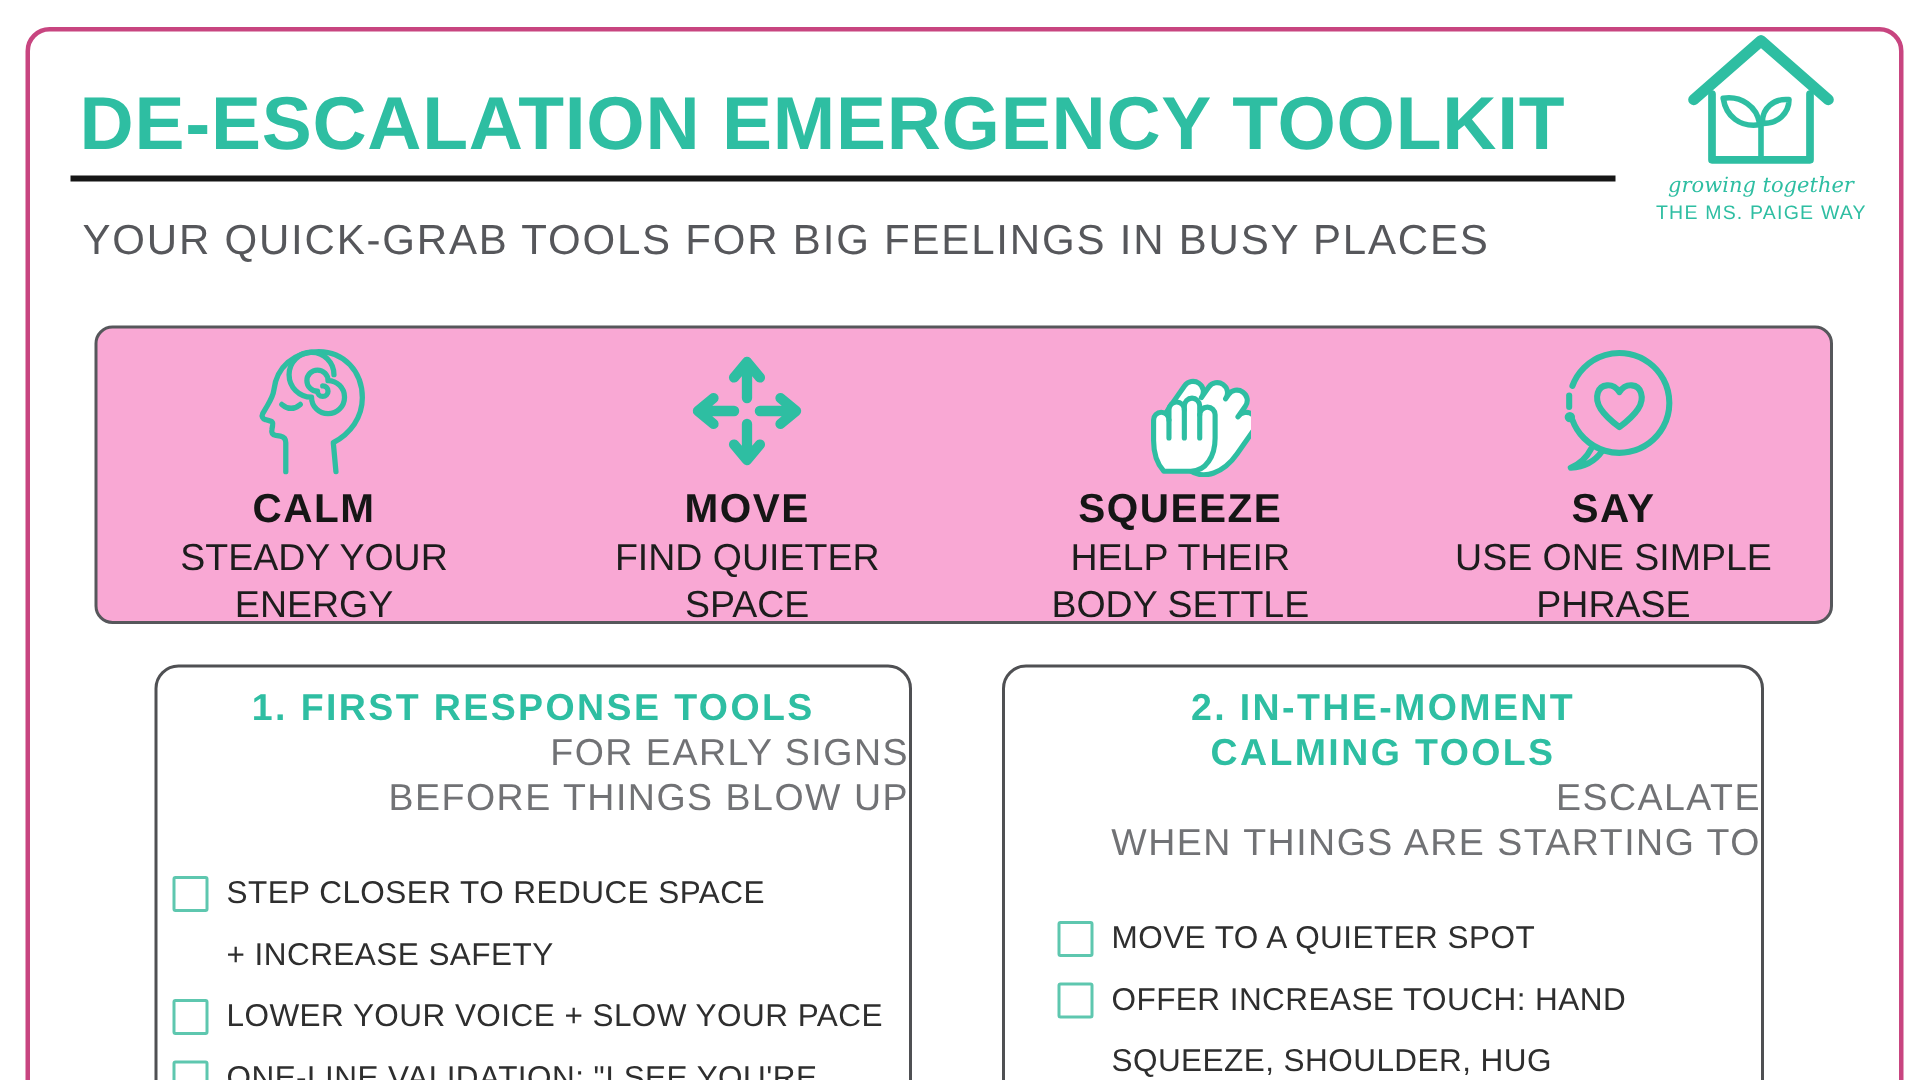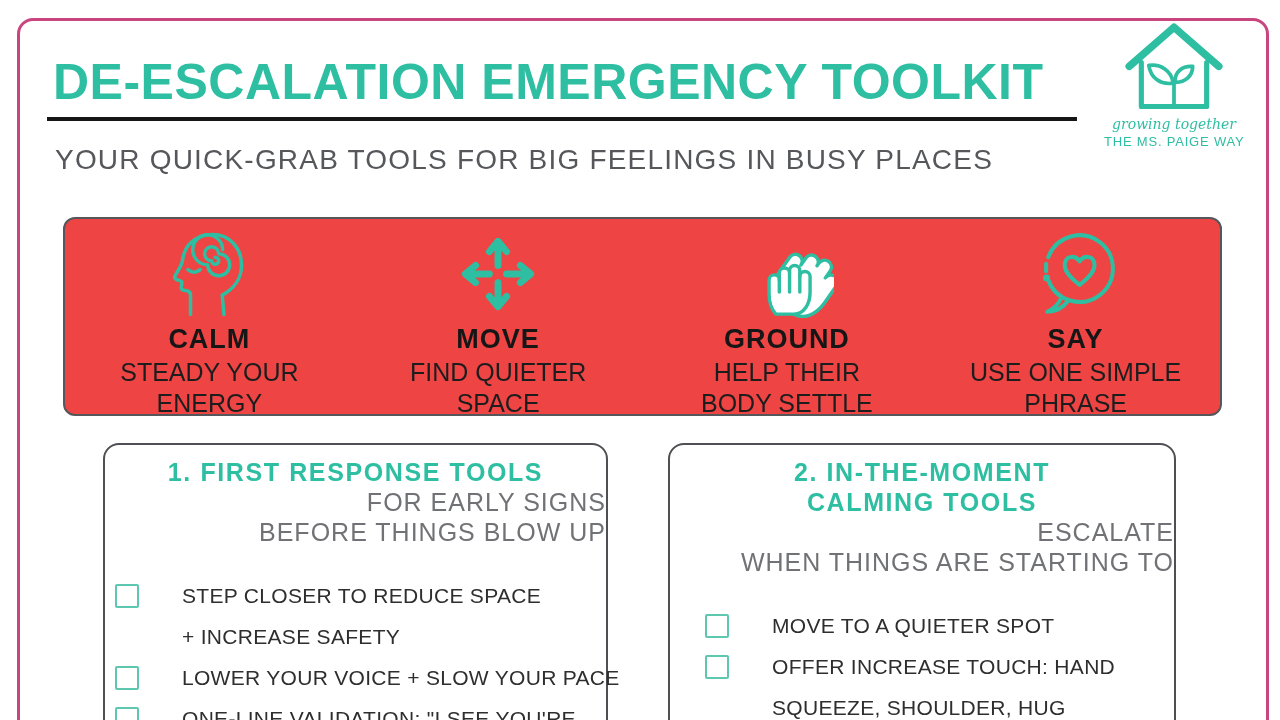--- a/index.html
+++ b/index.html
@@ -15,39 +15,39 @@
                    letter-spacing:1.2px; white-space:nowrap; }
 
   
   .logo { position:absolute; left:1104px; top:16px; width:140px; text-align:center; }
   .logo-script { font-family:"DejaVu Serif", serif; font-style:italic; font-size:14px;
                  color:#2EBEA2; margin-top:2px; }
   .logo-brand { font-size:13px; color:#2EBEA2; letter-spacing:0.8px; margin-top:2px; white-space:nowrap; }
 
   
   .pillars { position:absolute; left:63px; top:217px; width:1159px; height:199px;
-             border:2px solid #56575B; border-radius:12px; background:#ef4444;
+             border:2px solid #56575B; border-radius:12px; background:#f9a8d4;
              display:flex; box-sizing:border-box; }
   .pillar { flex:1; text-align:center; padding-top:8px; }
   .pillar-icon-wrap { height:94px; display:flex; align-items:center; justify-content:center; }
   .pillar-label { font-size:27px; font-weight:700; color:#161616; letter-spacing:1px; margin-top:3px; }
   .pillar-desc { font-size:25px; color:#1d1d1d; line-height:31px; max-width:216px; margin:2px auto 0; }
 
   
   .card { position:absolute; top:443px; height:360px; border:2px solid #4F5053;
           border-radius:16px; background:#fff; box-sizing:border-box; }
   .card-1 { left:103px; width:505px; }
   .card-2 { left:668px; width:508px; }
   .card-head { text-align:center; padding-top:12px; }
   .card-title-line { font-size:25px; font-weight:700; color:#2EBEA2; letter-spacing:1.6px; line-height:30px; }
   .card-sub-line { font-size:25px; font-weight:400; color:#717275; letter-spacing:1px; line-height:30px;text-align:right; }
   .checklist { margin-top:28px; }
   .card-1 .checklist { padding-left:10px; }
   .card-2 .checklist { padding-left:35px; }
-  .check-item { display:flex; align-items:flex-start;gap:31px; }
+  .check-item { display:flex; align-items:flex-start; }
   .check-box { width:20px; height:20px; border:2px solid #5EC7AF; border-radius:2px;
                background:#fff; margin:9px 12px 0 0; flex:none; }
   .check-text { font-size:21px; color:#2e2e2e; letter-spacing:0.3px; line-height:41px; }
   .check-line { white-space:nowrap; }
 
   svg { display:block; }
 </style>
 </head>
 <body>
 
@@ -101,21 +101,21 @@
       <svg width="94" height="88" viewBox="0 0 110 100" stroke="#2EBEA2" stroke-width="4" stroke-linecap="round" stroke-linejoin="round">
         <g transform="rotate(35 62 72)" fill="#ffffff">
           <path d="M45 92 C38 84 35 74 35 62 L35 40 C35 35.5 38.5 32 43 32 C47.5 32 51 35.5 51 40 L51 30 C51 25.5 54.5 22 59 22 C63.5 22 67 25.5 67 30 L67 26 C67 21.5 70.5 18 75 18 C79.5 18 83 21.5 83 26 L83 36 C83 31.5 86.5 28 91 28 C95.5 28 99 31.5 99 36 L99 60 C99 78 90 92 75 92 Z"></path>
         </g>
         <g fill="#ffffff">
           <path d="M42 97 C36.5 91 34 83 34 73 L34 57 C34 53.7 36.7 51 40 51 C43.3 51 46 53.7 46 57 L46 49 C46 45.7 48.7 43 52 43 C55.3 43 58 45.7 58 49 L58 46 C58 42.7 60.7 40 64 40 C67.3 40 70 42.7 70 46 L70 53 C70 49.7 72.7 47 76 47 C79.3 47 82 49.7 82 53 L82 71 C82 85 75 97 63 97 Z"></path>
           <path d="M46 57 L46 71 M58 49 L58 71 M70 53 L70 71" fill="none"></path>
         </g>
       </svg>
     </div>
-    <div class="pillar-label">GROUND</div>
+    <div class="pillar-label">SQUEEZE</div>
     <div class="pillar-desc">HELP THEIR BODY SETTLE</div>
   </div>
 
   <div class="pillar">
     <div class="pillar-icon-wrap">
       <svg width="90" height="90" viewBox="0 0 100 100" fill="none" stroke="#2EBEA2" stroke-width="4.5" stroke-linecap="round" stroke-linejoin="round">
         <path d="M19.2 31.4 A37 37 0 1 1 19.2 56.6"></path>
         <path d="M16.8 38.5 L16.8 47"></path>
         <circle cx="17.3" cy="54.5" r="1.6" fill="#2EBEA2"></circle>
         <path d="M33 78 C30 84 25 89 18 92 C28 91.5 36 87 41 80"></path>

